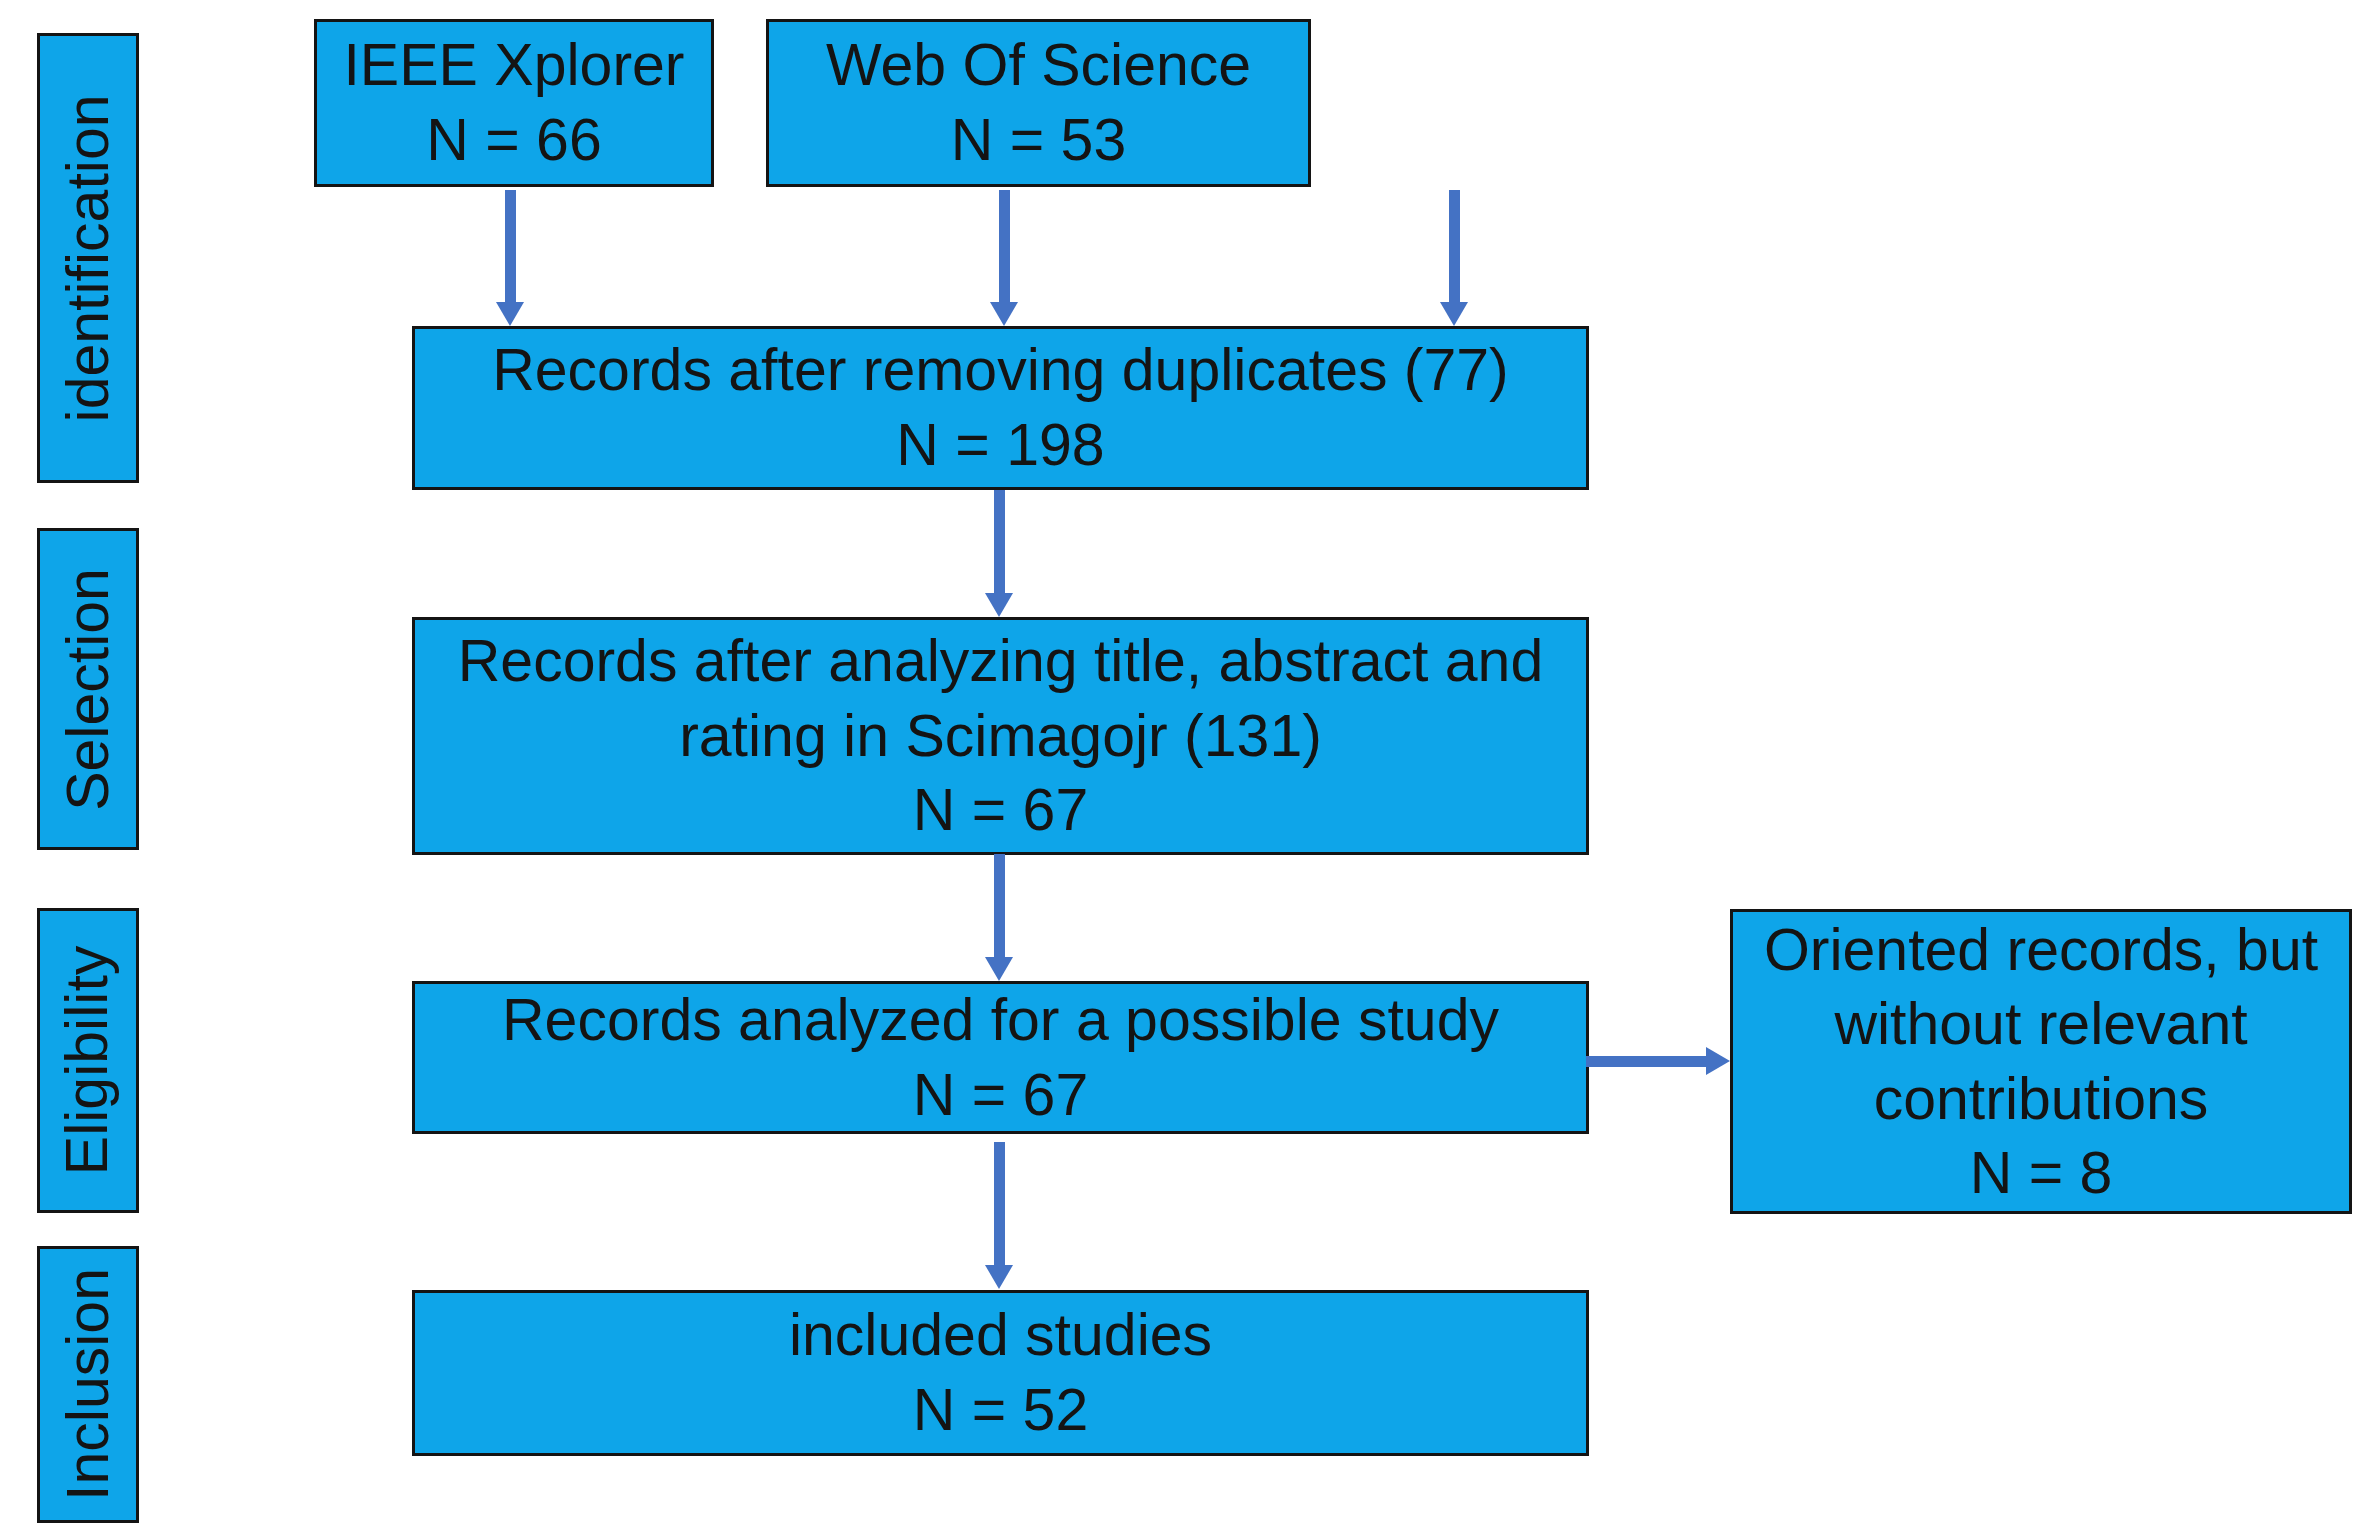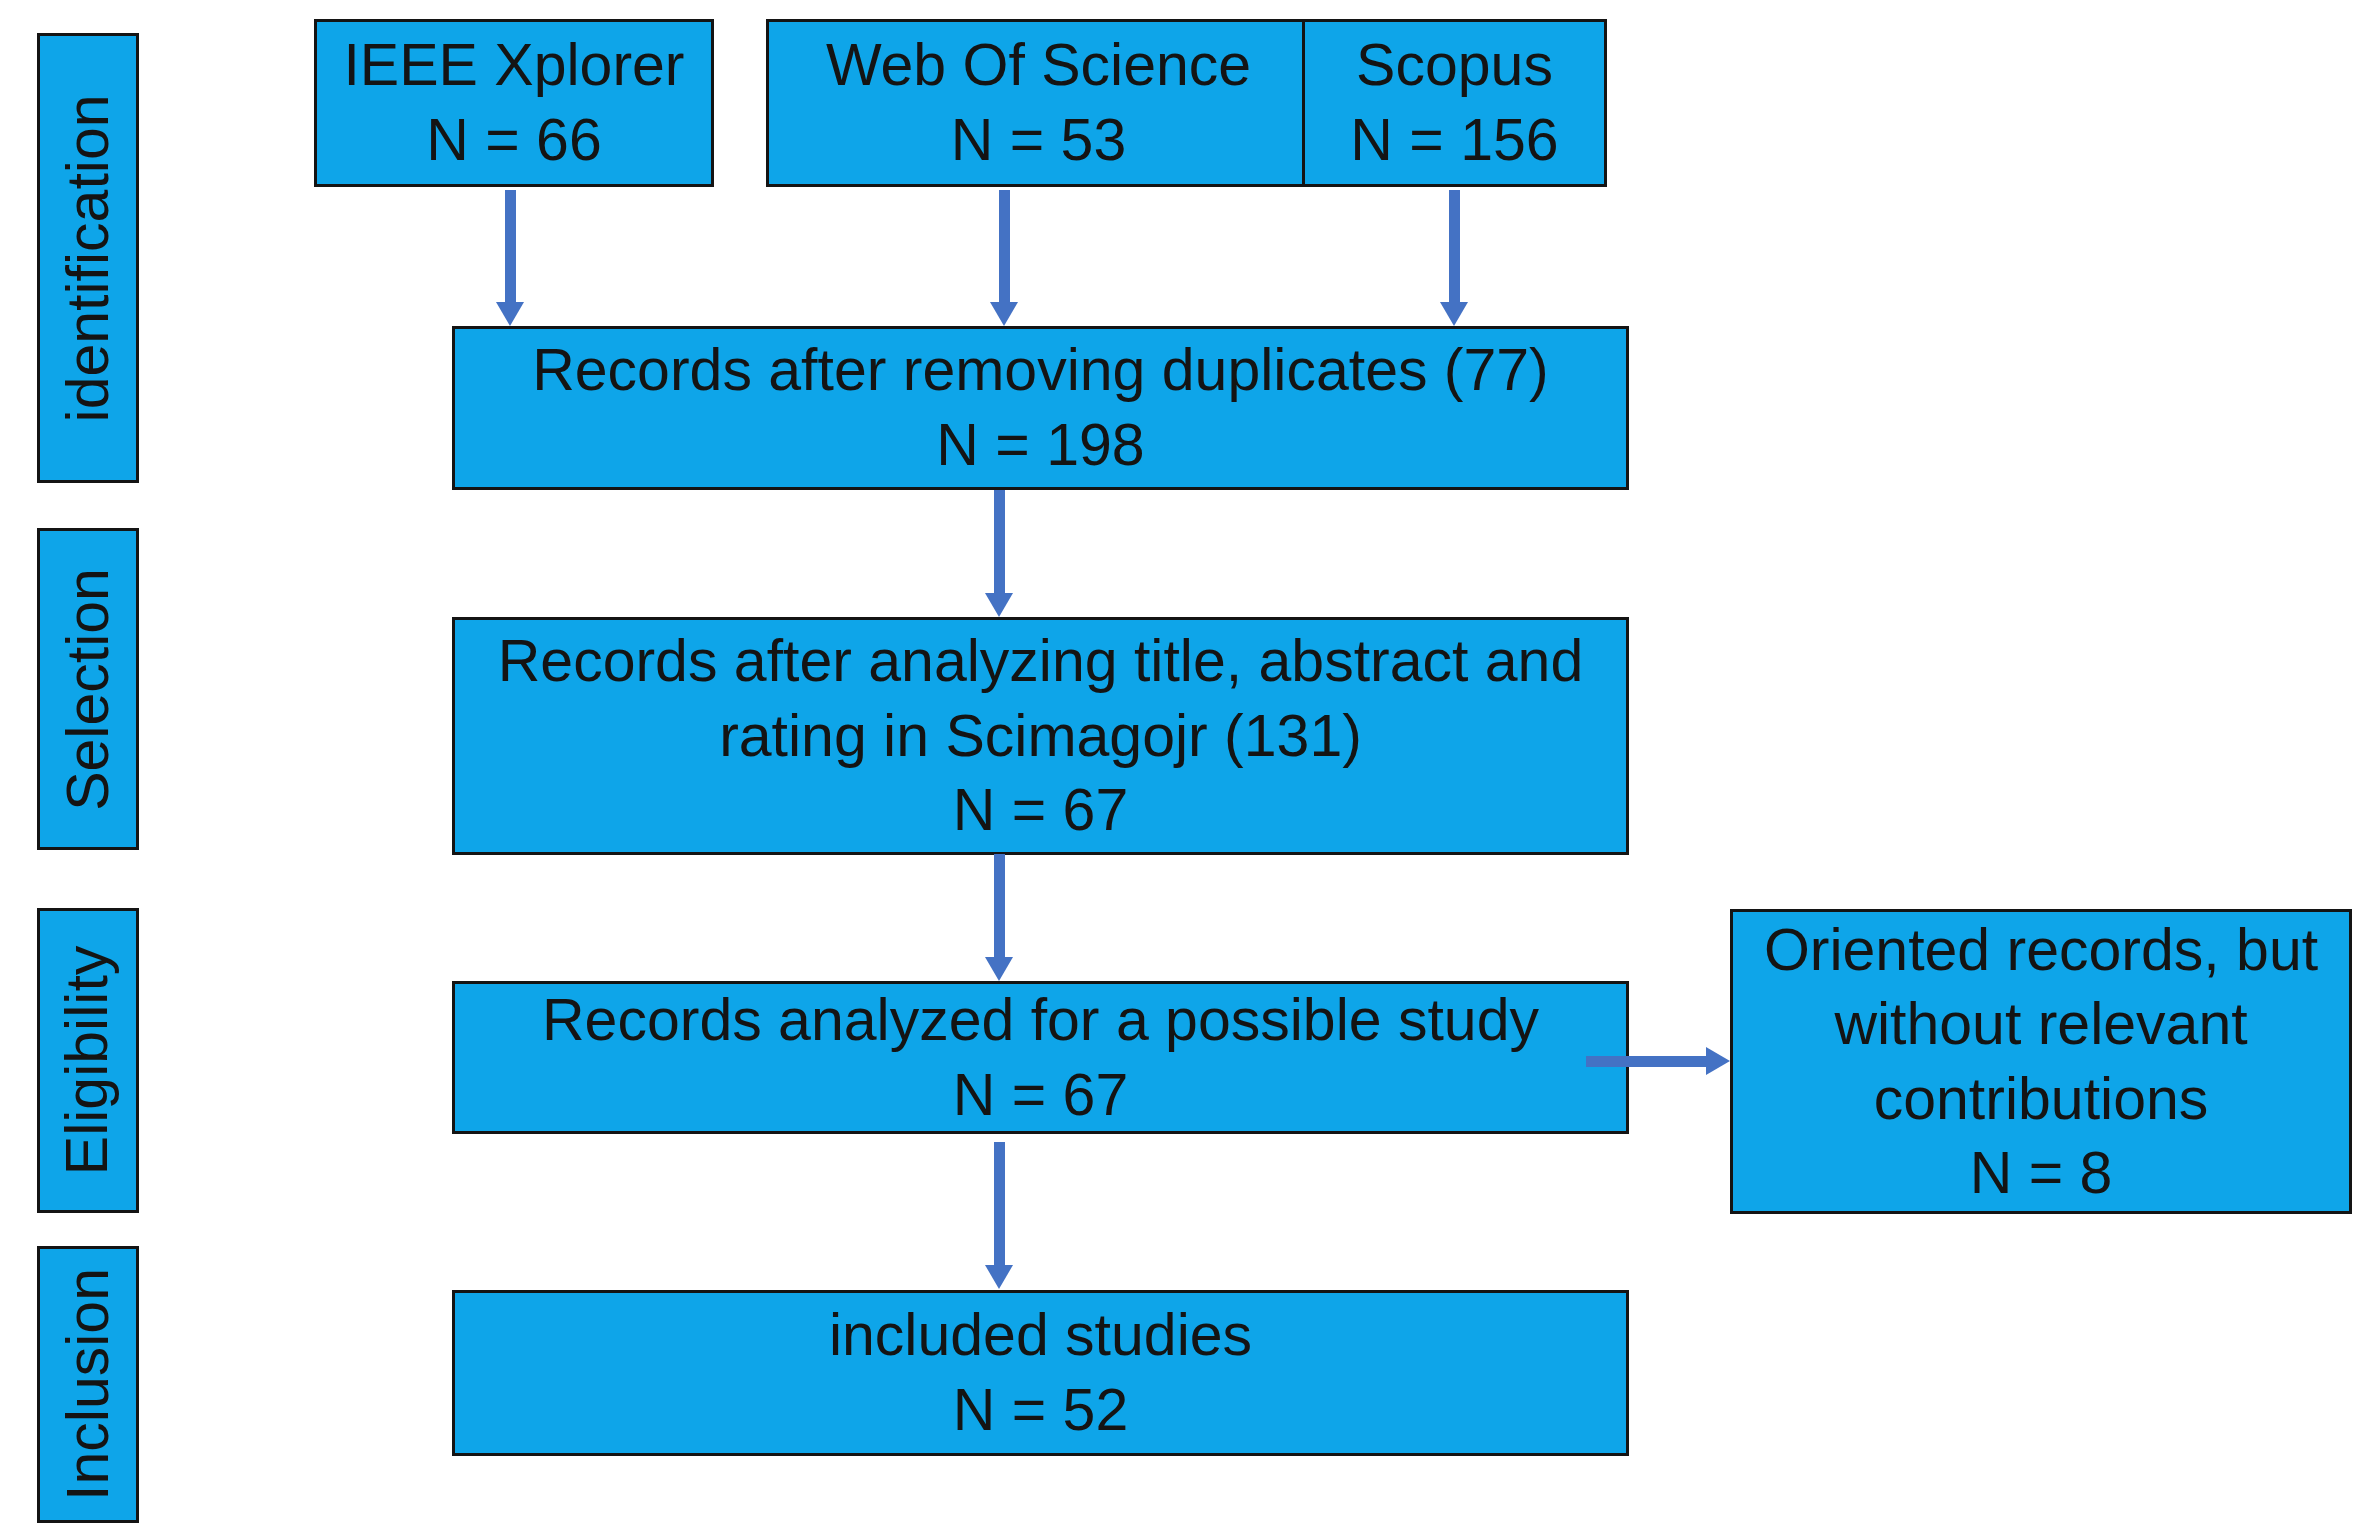--- a/index.html
+++ b/index.html
@@ -21,21 +21,21 @@
     position: absolute;
     box-sizing: border-box;
     border: 3.3px solid #141414;
     background: #0ea5e9;
     display: flex;
     flex-direction: column;
     align-items: center;
     justify-content: center;
     text-align: center;
   }
-  .flowbox { padding: 0 21px; margin-left: 40px; }
+  .flowbox { padding: 0 21px; }
   .exclbox { padding: 0 14px; }
   .sidebox  { padding: 0; }
   .rot {
     transform: rotate(-90deg);
     white-space: nowrap;
   }
   
   #side-identification { left: 37px;  top: 33px;   width: 102px; height: 450px; }
   #side-selection      { left: 37px;  top: 528px;  width: 102px; height: 322px; }
   #side-eligibility    { left: 37px;  top: 908px; width: 102px; height: 305px; }
@@ -102,24 +102,20 @@
   </div>
 
   <div class="box" id="src-ieee">
     <div>IEEE Xplorer</div>
     <div>N = 66</div>
   </div>
   <div class="box" id="src-wos">
     <div>Web Of Science</div>
     <div>N = 53</div>
   </div>
-  <div class="box" id="src-scopus">
-    <div>Scopus</div>
-    <div>N = 156</div>
-  </div>
 
   <div class="box flowbox" id="stage-duplicates">
     <div>Records after removing duplicates (77)</div>
     <div>N = 198</div>
   </div>
   <div class="box flowbox" id="stage-analyzing">
     <div>Records after analyzing title, abstract and rating in Scimagojr (131)</div>
     <div>N = 67</div>
   </div>
   <div class="box flowbox" id="stage-analyzed">

